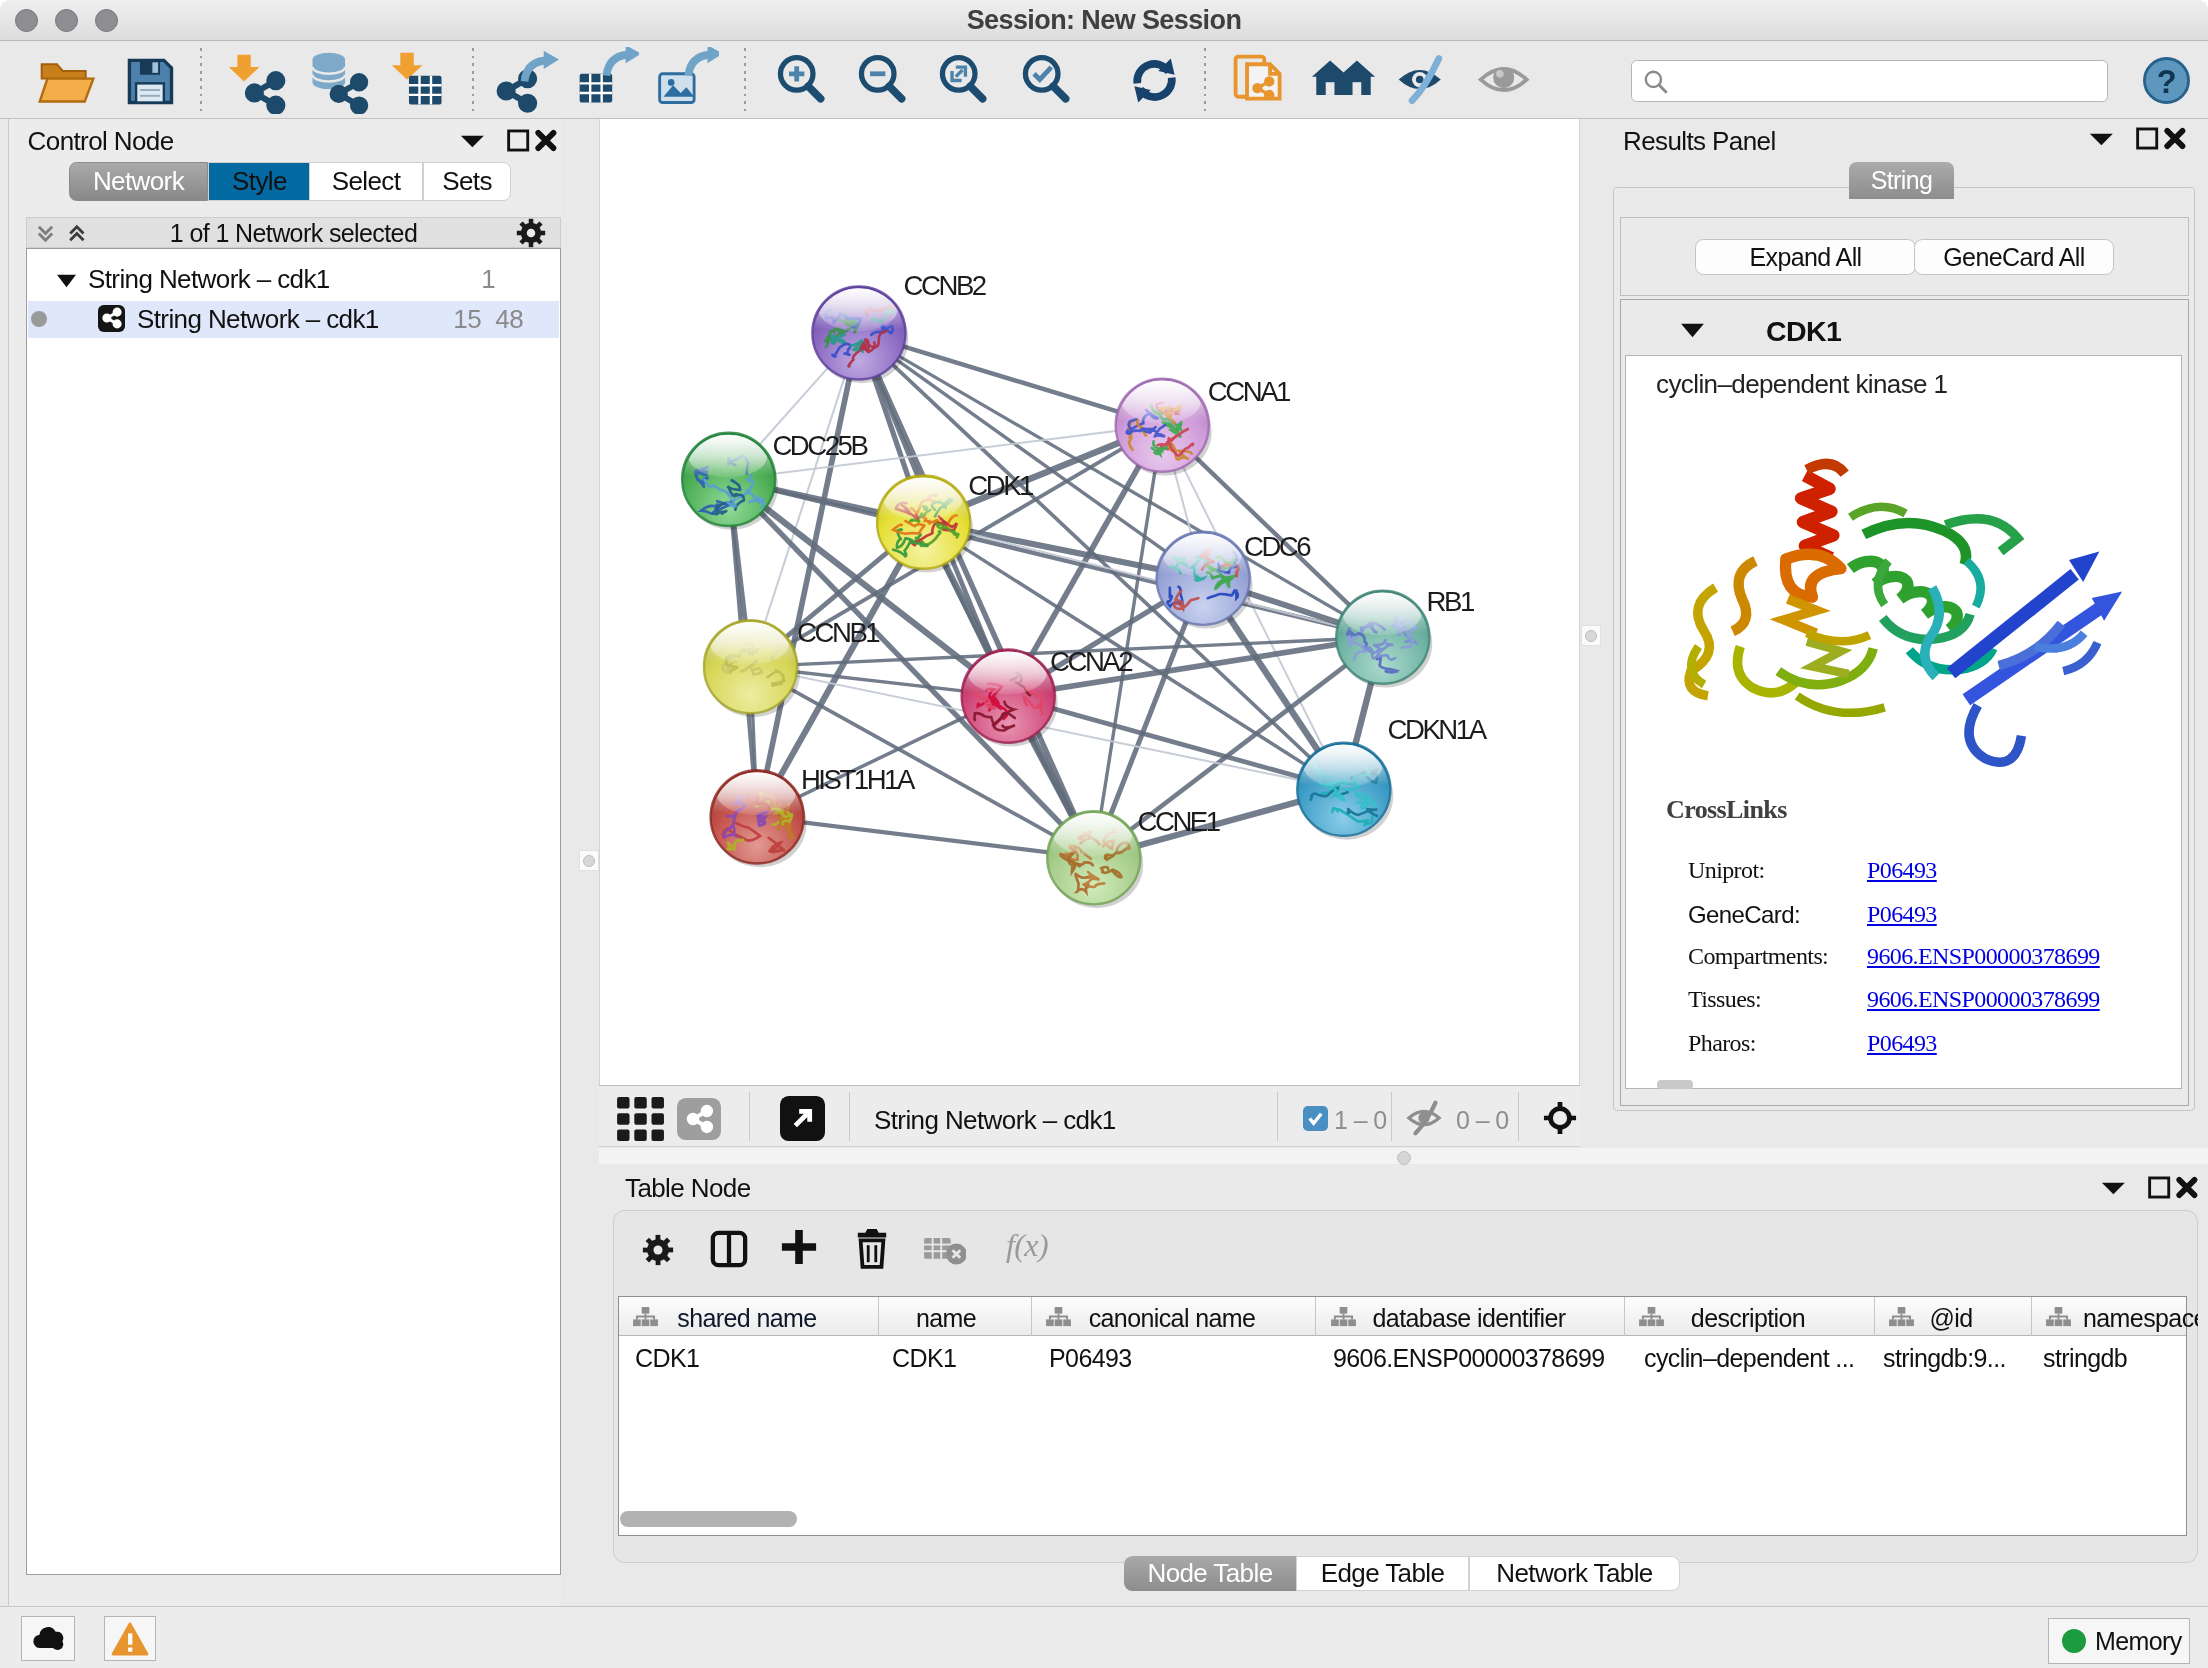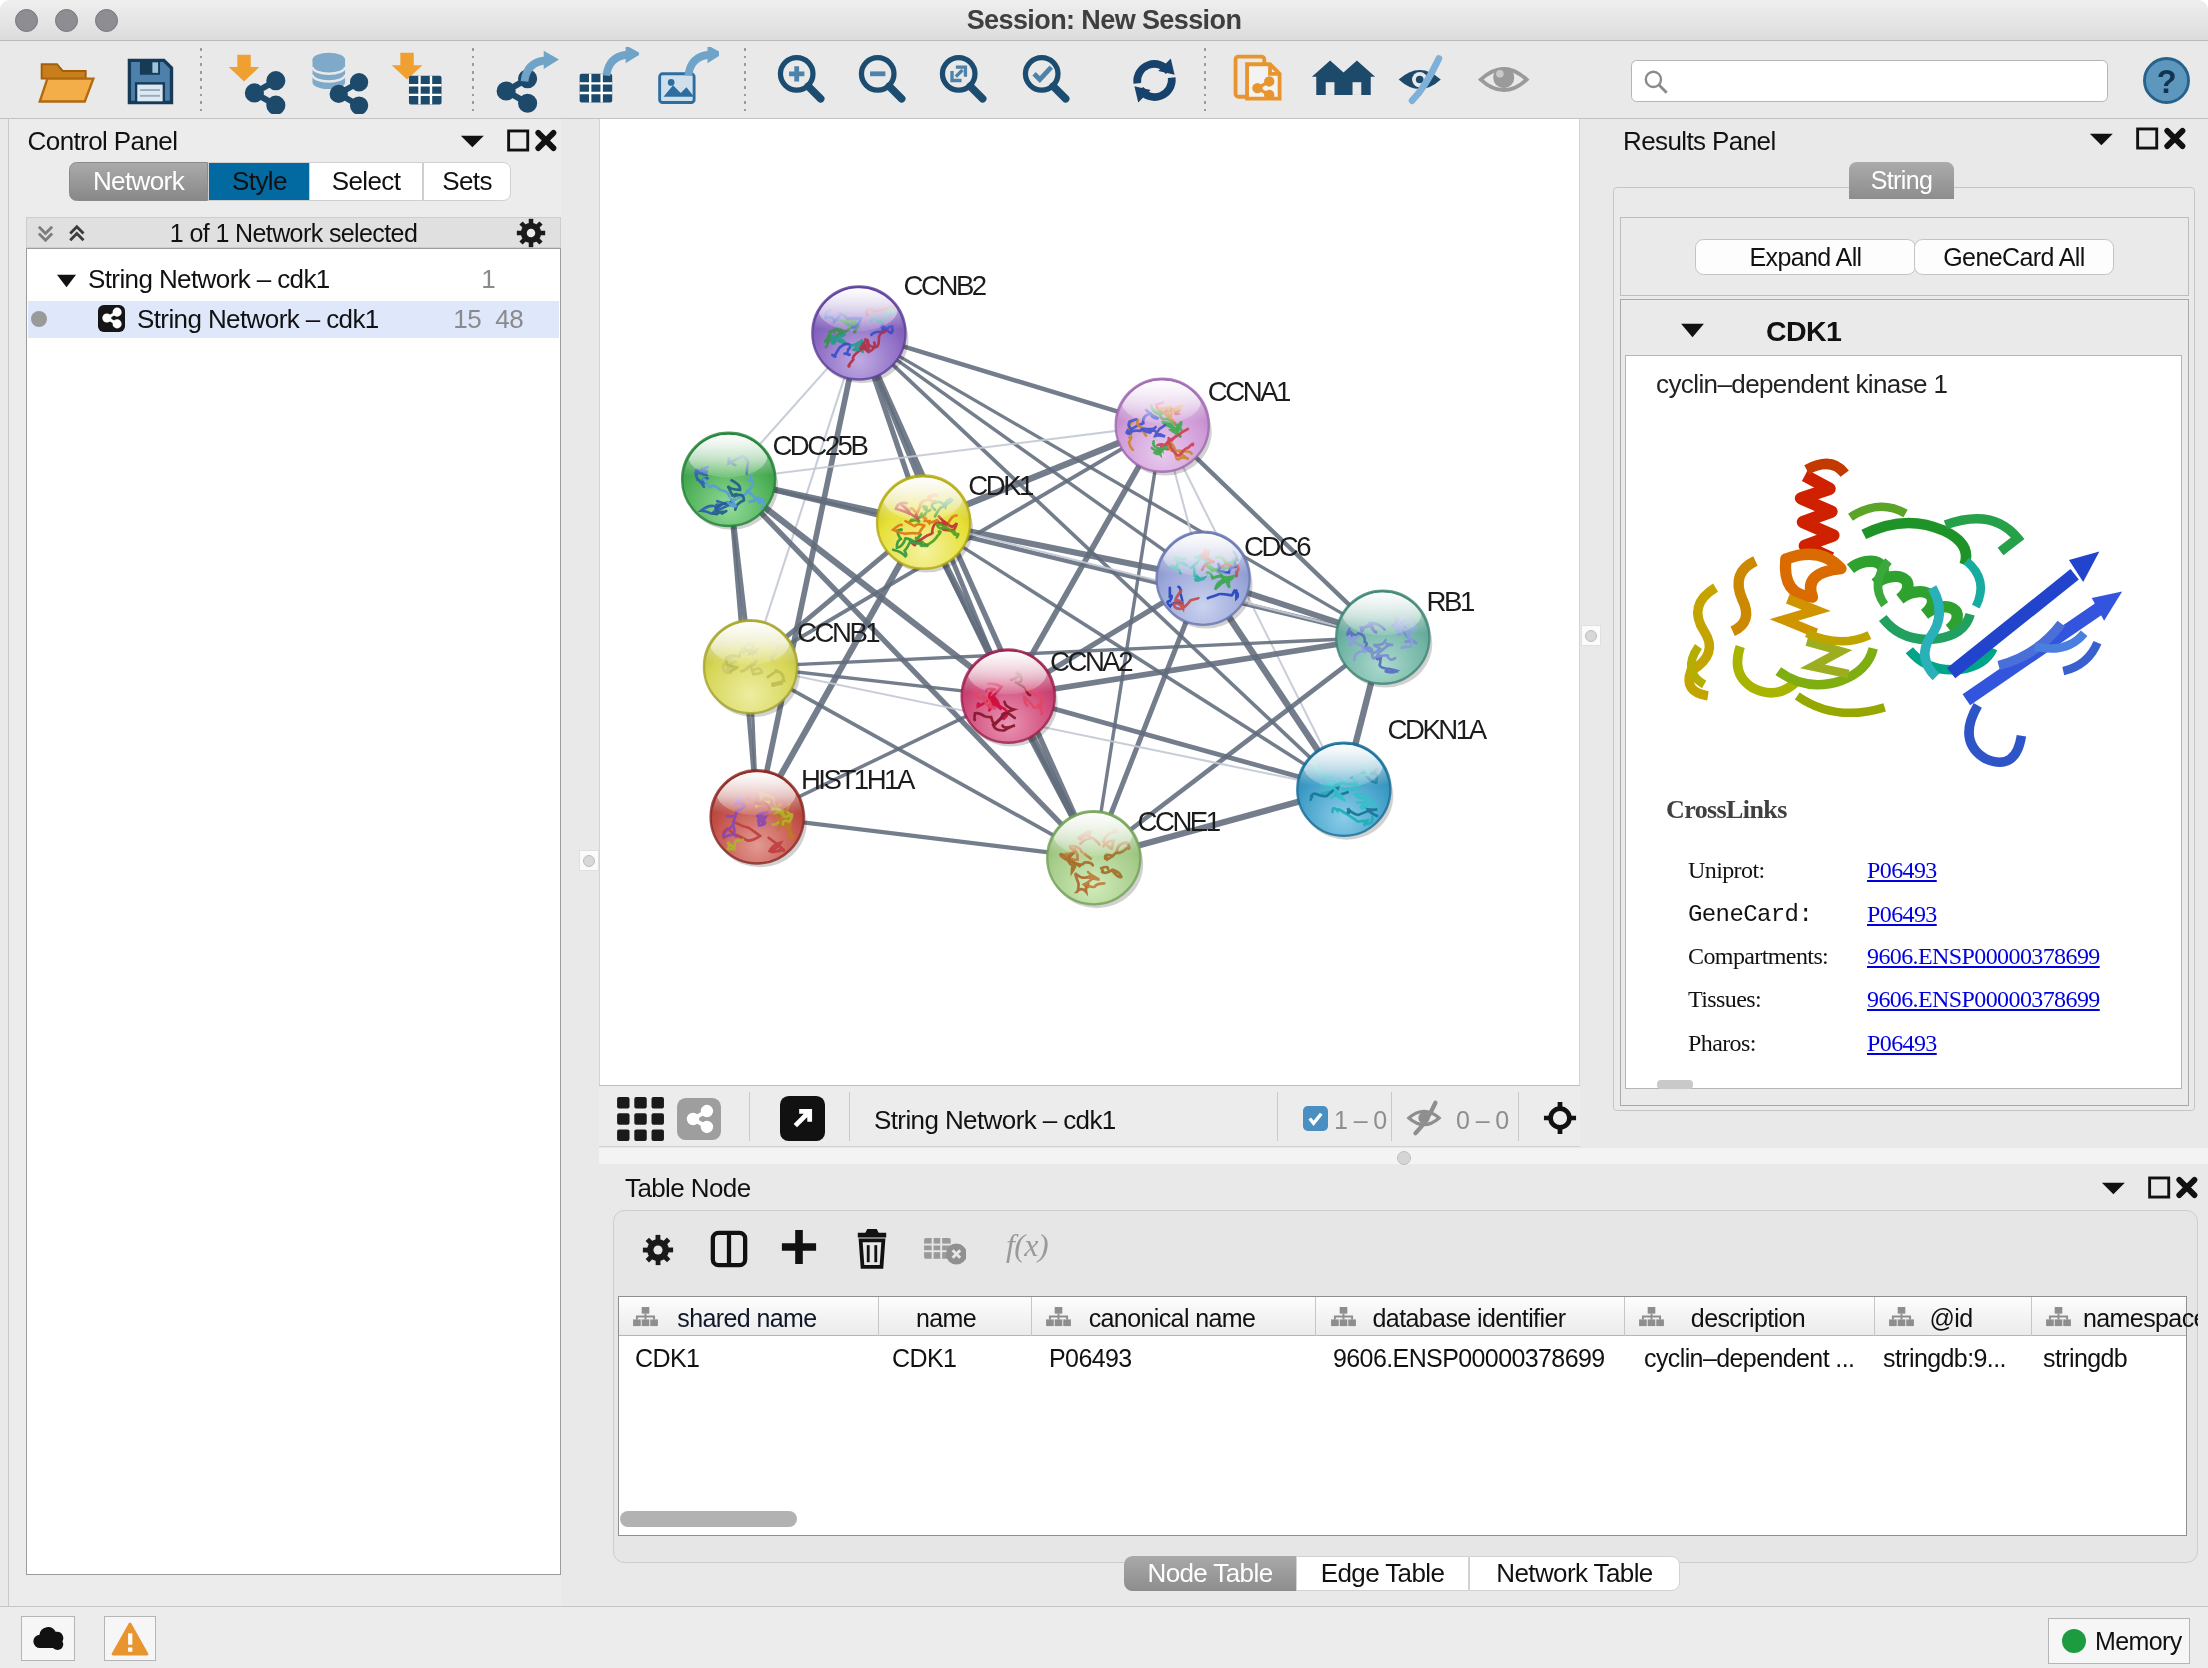--- a/index.html
+++ b/index.html
@@ -144,21 +144,21 @@
 <div class="abs" style="left:1631px;top:60px;width:477px;height:42px;background:#fff;border:1px solid #b5b5b5;border-radius:5.7px"></div>
 <svg class="abs" style="left:1642px;top:68px" width="28.5" height="28.5" viewBox="0 0 30 30">
     <circle cx="12" cy="12" r="8" fill="none" stroke="#8a8a8a" stroke-width="2.5"></circle>
     <line x1="18" y1="18" x2="26" y2="26" stroke="#8a8a8a" stroke-width="3"></line>
   </svg>
 <svg class="abs" style="left:2133px;top:47px" width="67" height="67" viewBox="0 0 70 70">
     <circle cx="35" cy="35" r="23" fill="#5e97bd" stroke="#28618a" stroke-width="3"></circle>
     <text x="35" y="37" font-family="Liberation Sans" font-size="34" font-weight="bold" fill="#12344f" text-anchor="middle" dominant-baseline="central">?</text>
   </svg>
 <div class="abs" style="left:7.6px;top:119px;width:553px;height:1488px;background:#ececec;border-left:1px solid #c9c9c9"></div>
-<div class="abs" style="left:27.6px;top:126px;width:285px;font-size:26px;color:#111">Control Panel</div>
+<div class="abs" style="left:27.6px;top:126px;width:285px;font-size:26px;color:#111">Control Node</div>
 <svg class="abs" style="left:459px;top:128px" width="105" height="25" viewBox="0 0 110 26">
     <path d="M2 8 L26 8 L14 20 Z" fill="#111"></path>
     <rect x="52" y="3" width="20" height="20" fill="none" stroke="#111" stroke-width="3"></rect>
     <path d="M83 5 L99 21 M99 5 L83 21" stroke="#111" stroke-width="6" stroke-linecap="round"></path>
   </svg>
 <div class="abs" style="left:69px;top:162px;width:139px;height:39px;background:linear-gradient(#aaaaaa,#888888);border:1px solid #8a8a8a;border-radius:7.6px 0 0 7.6px;color:#fff;font-size:26px;display:flex;align-items:center;justify-content:center">Network</div>
 <div class="abs" style="left:208px;top:162px;width:103px;height:39px;background:#0369a1;border:1px solid #cfcfcf;color:#111;font-size:26px;display:flex;align-items:center;justify-content:center">Style</div>
 <div class="abs" style="left:309px;top:162px;width:114px;height:39px;background:#fff;border:1px solid #cfcfcf;color:#111;font-size:26px;display:flex;align-items:center;justify-content:center">Select</div>
 <div class="abs" style="left:423px;top:162px;width:88px;height:39px;background:#fff;border:1px solid #cfcfcf;border-radius:0 7.6px 7.6px 0;color:#111;font-size:26px;display:flex;align-items:center;justify-content:center">Sets</div>
 <div class="abs" style="left:26px;top:217px;width:535px;height:31px;background:#e0e0e0;border:1px solid #cdcdcd;"></div>
@@ -669,21 +669,21 @@
     <path d="M390 210 q34 8 52 -14" fill="none" stroke="#4a7fe0" stroke-width="9"></path>
     <path d="M420 236 q26 -6 36 -30" fill="none" stroke="#3a60d0" stroke-width="9"></path>
     <path d="M150 196 q36 16 66 2" fill="none" stroke="#bfa400" stroke-width="9"></path>
     <path d="M140 262 q40 28 92 12" fill="none" stroke="#96a800" stroke-width="9"></path>
     <path d="M196 74 q30 -20 58 -4" fill="none" stroke="#5aa428" stroke-width="9"></path>
     <path d="M236 120 q-20 24 -4 46" fill="none" stroke="#3aa83a" stroke-width="9"></path>
   </svg>
 <div class="abs" style="left:1666px;top:795px;font-size:26px;font-weight:bold;color:#404040;font-family:'Liberation Serif',serif">CrossLinks</div>
 <div class="abs" style="left:1688px;top:857px;font-size:24px;color:#111;font-family:'Liberation Serif',serif">Uniprot:</div>
 <div class="abs" style="left:1867px;top:857px;font-size:24px;color:#0000e0;text-decoration:underline;font-family:'Liberation Serif',serif">P06493</div>
-<div class="abs" style="left:1688px;top:901px;font-size:24px;color:#111;font-family:Liberation Mono, monospace">GeneCard:</div>
+<div class="abs" style="left:1688px;top:901px;font-size:24px;color:#111;font-family:Liberation Sans, sans-serif">GeneCard:</div>
 <div class="abs" style="left:1867px;top:901px;font-size:24px;color:#0000e0;text-decoration:underline;font-family:'Liberation Serif',serif">P06493</div>
 <div class="abs" style="left:1688px;top:943px;font-size:24px;color:#111;font-family:'Liberation Serif',serif">Compartments:</div>
 <div class="abs" style="left:1867px;top:943px;font-size:24px;color:#0000e0;text-decoration:underline;font-family:'Liberation Serif',serif">9606.ENSP00000378699</div>
 <div class="abs" style="left:1688px;top:986px;font-size:24px;color:#111;font-family:'Liberation Serif',serif">Tissues:</div>
 <div class="abs" style="left:1867px;top:986px;font-size:24px;color:#0000e0;text-decoration:underline;font-family:'Liberation Serif',serif">9606.ENSP00000378699</div>
 <div class="abs" style="left:1688px;top:1030px;font-size:24px;color:#111;font-family:'Liberation Serif',serif">Pharos:</div>
 <div class="abs" style="left:1867px;top:1030px;font-size:24px;color:#0000e0;text-decoration:underline;font-family:'Liberation Serif',serif">P06493</div>
 <div class="abs" style="left:1657px;top:1080px;width:36px;height:8.6px;background:#c9c9c9;border-radius:3.8px"></div>
 <div class="abs" style="left:625px;top:1173px;font-size:26px;color:#111">Table Node</div>
 <svg class="abs" style="left:2100px;top:1175px" width="105" height="25" viewBox="0 0 110 26">

